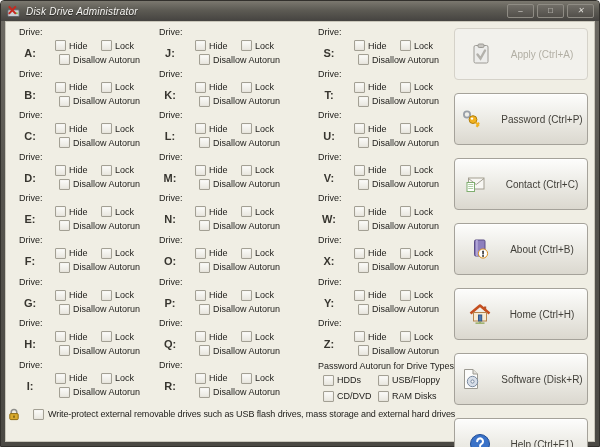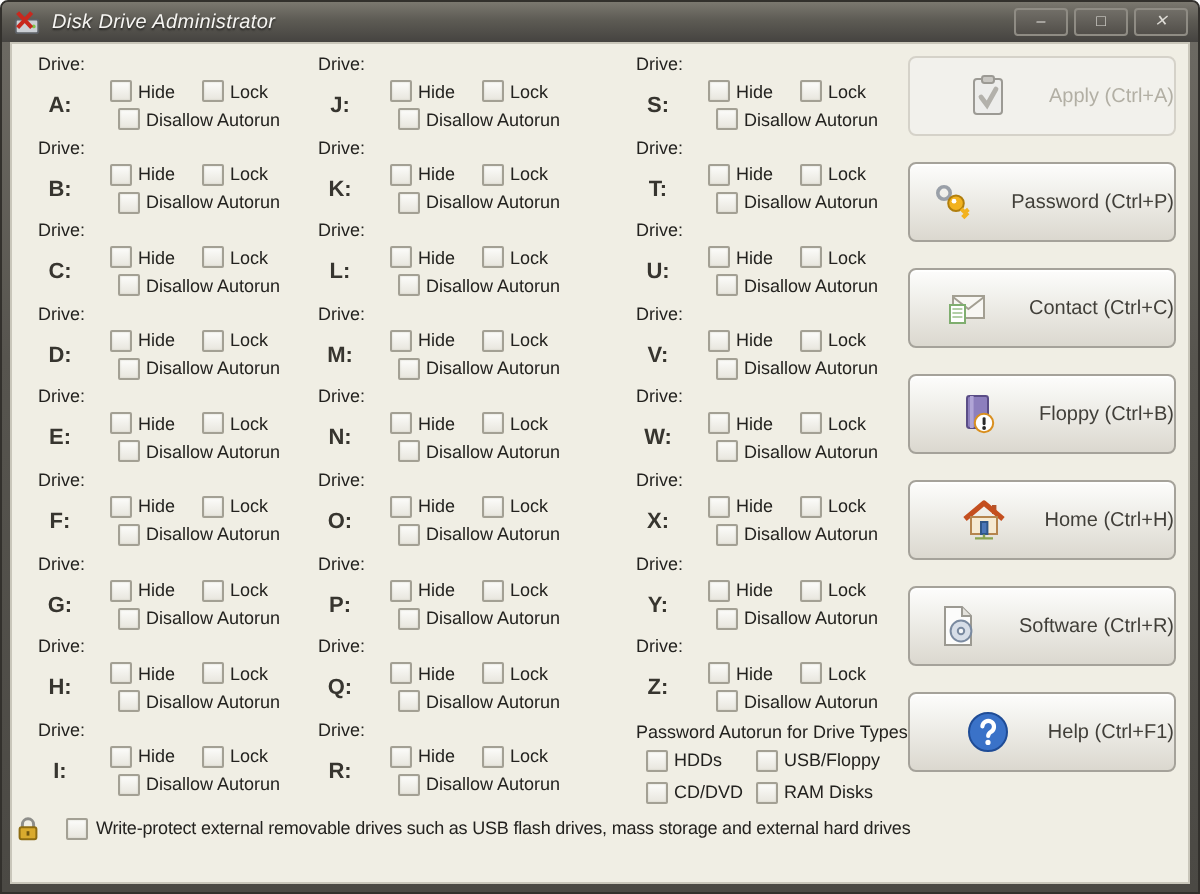--- a/index.html
+++ b/index.html
@@ -49,22 +49,22 @@
   
   .wp{position:absolute;left:2px;top:382px;width:440px;}
   .wp-heading{font-size:9px;color:#23221f;margin-left:14px;}
   .wp-row{display:flex;align-items:center;margin-top:4px;}
   .wp-lock{width:14px;height:14px;margin-right:12px;}
   .wp-lock svg{width:14px;height:14px;display:block;}
   .wp .cb{gap:4px;font-size:9px;letter-spacing:-.1px;}
   
   .btn-panel{position:absolute;top:7px;right:7px;width:134px;display:flex;
     flex-direction:column;gap:13px;}
-  .action-btn{height:40px;box-sizing:border-box;border:1px solid #a5a29a;
-    border-radius:4px;display:flex;align-items:center;justify-content:flex-end;gap:18px;
+  .action-btn{height:52px;box-sizing:border-box;border:1px solid #a5a29a;
+    border-radius:4px;display:flex;align-items:center;justify-content:center;gap:18px;
     background:linear-gradient(180deg,#fdfdfc 0%,#ecebe5 50%,#dbd8cf 100%);
     box-shadow:inset 0 1px 0 rgba(255,255,255,.8);
     font-family:inherit;font-size:10px;color:#413f39;padding:0;cursor:default;}
   .action-btn.disabled{background:#f2f1ec;border-color:#d5d2c9;box-shadow:none;
     color:#b2afa4;}
   .btn-icon{width:24px;height:24px;flex:0 0 auto;}
   .btn-icon svg{width:24px;height:24px;display:block;}
 </style>
 </head>
 <body>
@@ -793,21 +793,21 @@
         <button class="action-btn">
           <span class="btn-icon">
             <svg viewBox="0 0 24 24">
               <rect x="6.5" y="3" width="10.5" height="16" rx="1.2" fill="#8d7fbd" stroke="#5a4d86"></rect>
               <rect x="8" y="3" width="1.8" height="16" fill="#b0a5d6"></rect>
               <circle cx="15" cy="16.5" r="4.6" fill="#fff" stroke="#d98f1f"></circle>
               <rect x="14.3" y="13.6" width="1.5" height="4" rx=".7" fill="#2a2a2a"></rect>
               <circle cx="15.05" cy="19" r=".95" fill="#2a2a2a"></circle>
             </svg>
           </span>
-          <span class="btn-label">Floppy (Ctrl+B)</span>
+          <span class="btn-label">About (Ctrl+B)</span>
         </button>
         <button class="action-btn">
           <span class="btn-icon">
             <svg viewBox="0 0 24 24">
               <rect x="16" y="4.5" width="2.2" height="4.5" fill="#b5542a"></rect>
               <path d="M2.5 11.5 L12 3.5 L21.5 11.5" fill="none" stroke="#c44f1f" stroke-width="2.6" stroke-linejoin="round"></path>
               <rect x="5.5" y="10.5" width="13" height="8.5" fill="#f6ead2" stroke="#b5854e"></rect>
               <rect x="10.5" y="13" width="3.2" height="6" fill="#4a76b8" stroke="#2f5688"></rect>
               <path d="M12 19.2 v2 M7.5 21.2 h9" stroke="#8aa34f" stroke-width="1.2" fill="none"></path>
             </svg>
@@ -816,21 +816,21 @@
         </button>
         <button class="action-btn">
           <span class="btn-icon">
             <svg viewBox="0 0 24 24">
               <path d="M5.5 2.5 H14 L18.5 7 V21.5 H5.5 Z" fill="#fcfcfb" stroke="#9c9a92"></path>
               <path d="M14 2.5 V7 H18.5" fill="#e4e2dc" stroke="#9c9a92"></path>
               <circle cx="13.5" cy="14.5" r="5.2" fill="#d7dee8" stroke="#7a8aa0"></circle>
               <circle cx="13.5" cy="14.5" r="1.6" fill="#f5f6f8" stroke="#7a8aa0"></circle>
             </svg>
           </span>
-          <span class="btn-label">Software (Ctrl+R)</span>
+          <span class="btn-label">Software (Disk+R)</span>
         </button>
         <button class="action-btn">
           <span class="btn-icon">
             <svg viewBox="0 0 24 24">
               <circle cx="12" cy="12" r="9.5" fill="#3a72c8" stroke="#1f4c96"></circle>
               <path d="M9.2 9.2 a2.9 2.9 0 1 1 4.3 2.7 c-1 .6-1.4 1.1-1.4 2.1" fill="none" stroke="#fff" stroke-width="2.1" stroke-linecap="round"></path>
               <circle cx="12" cy="17.2" r="1.3" fill="#fff"></circle>
             </svg>
           </span>
           <span class="btn-label">Help (Ctrl+F1)</span>

